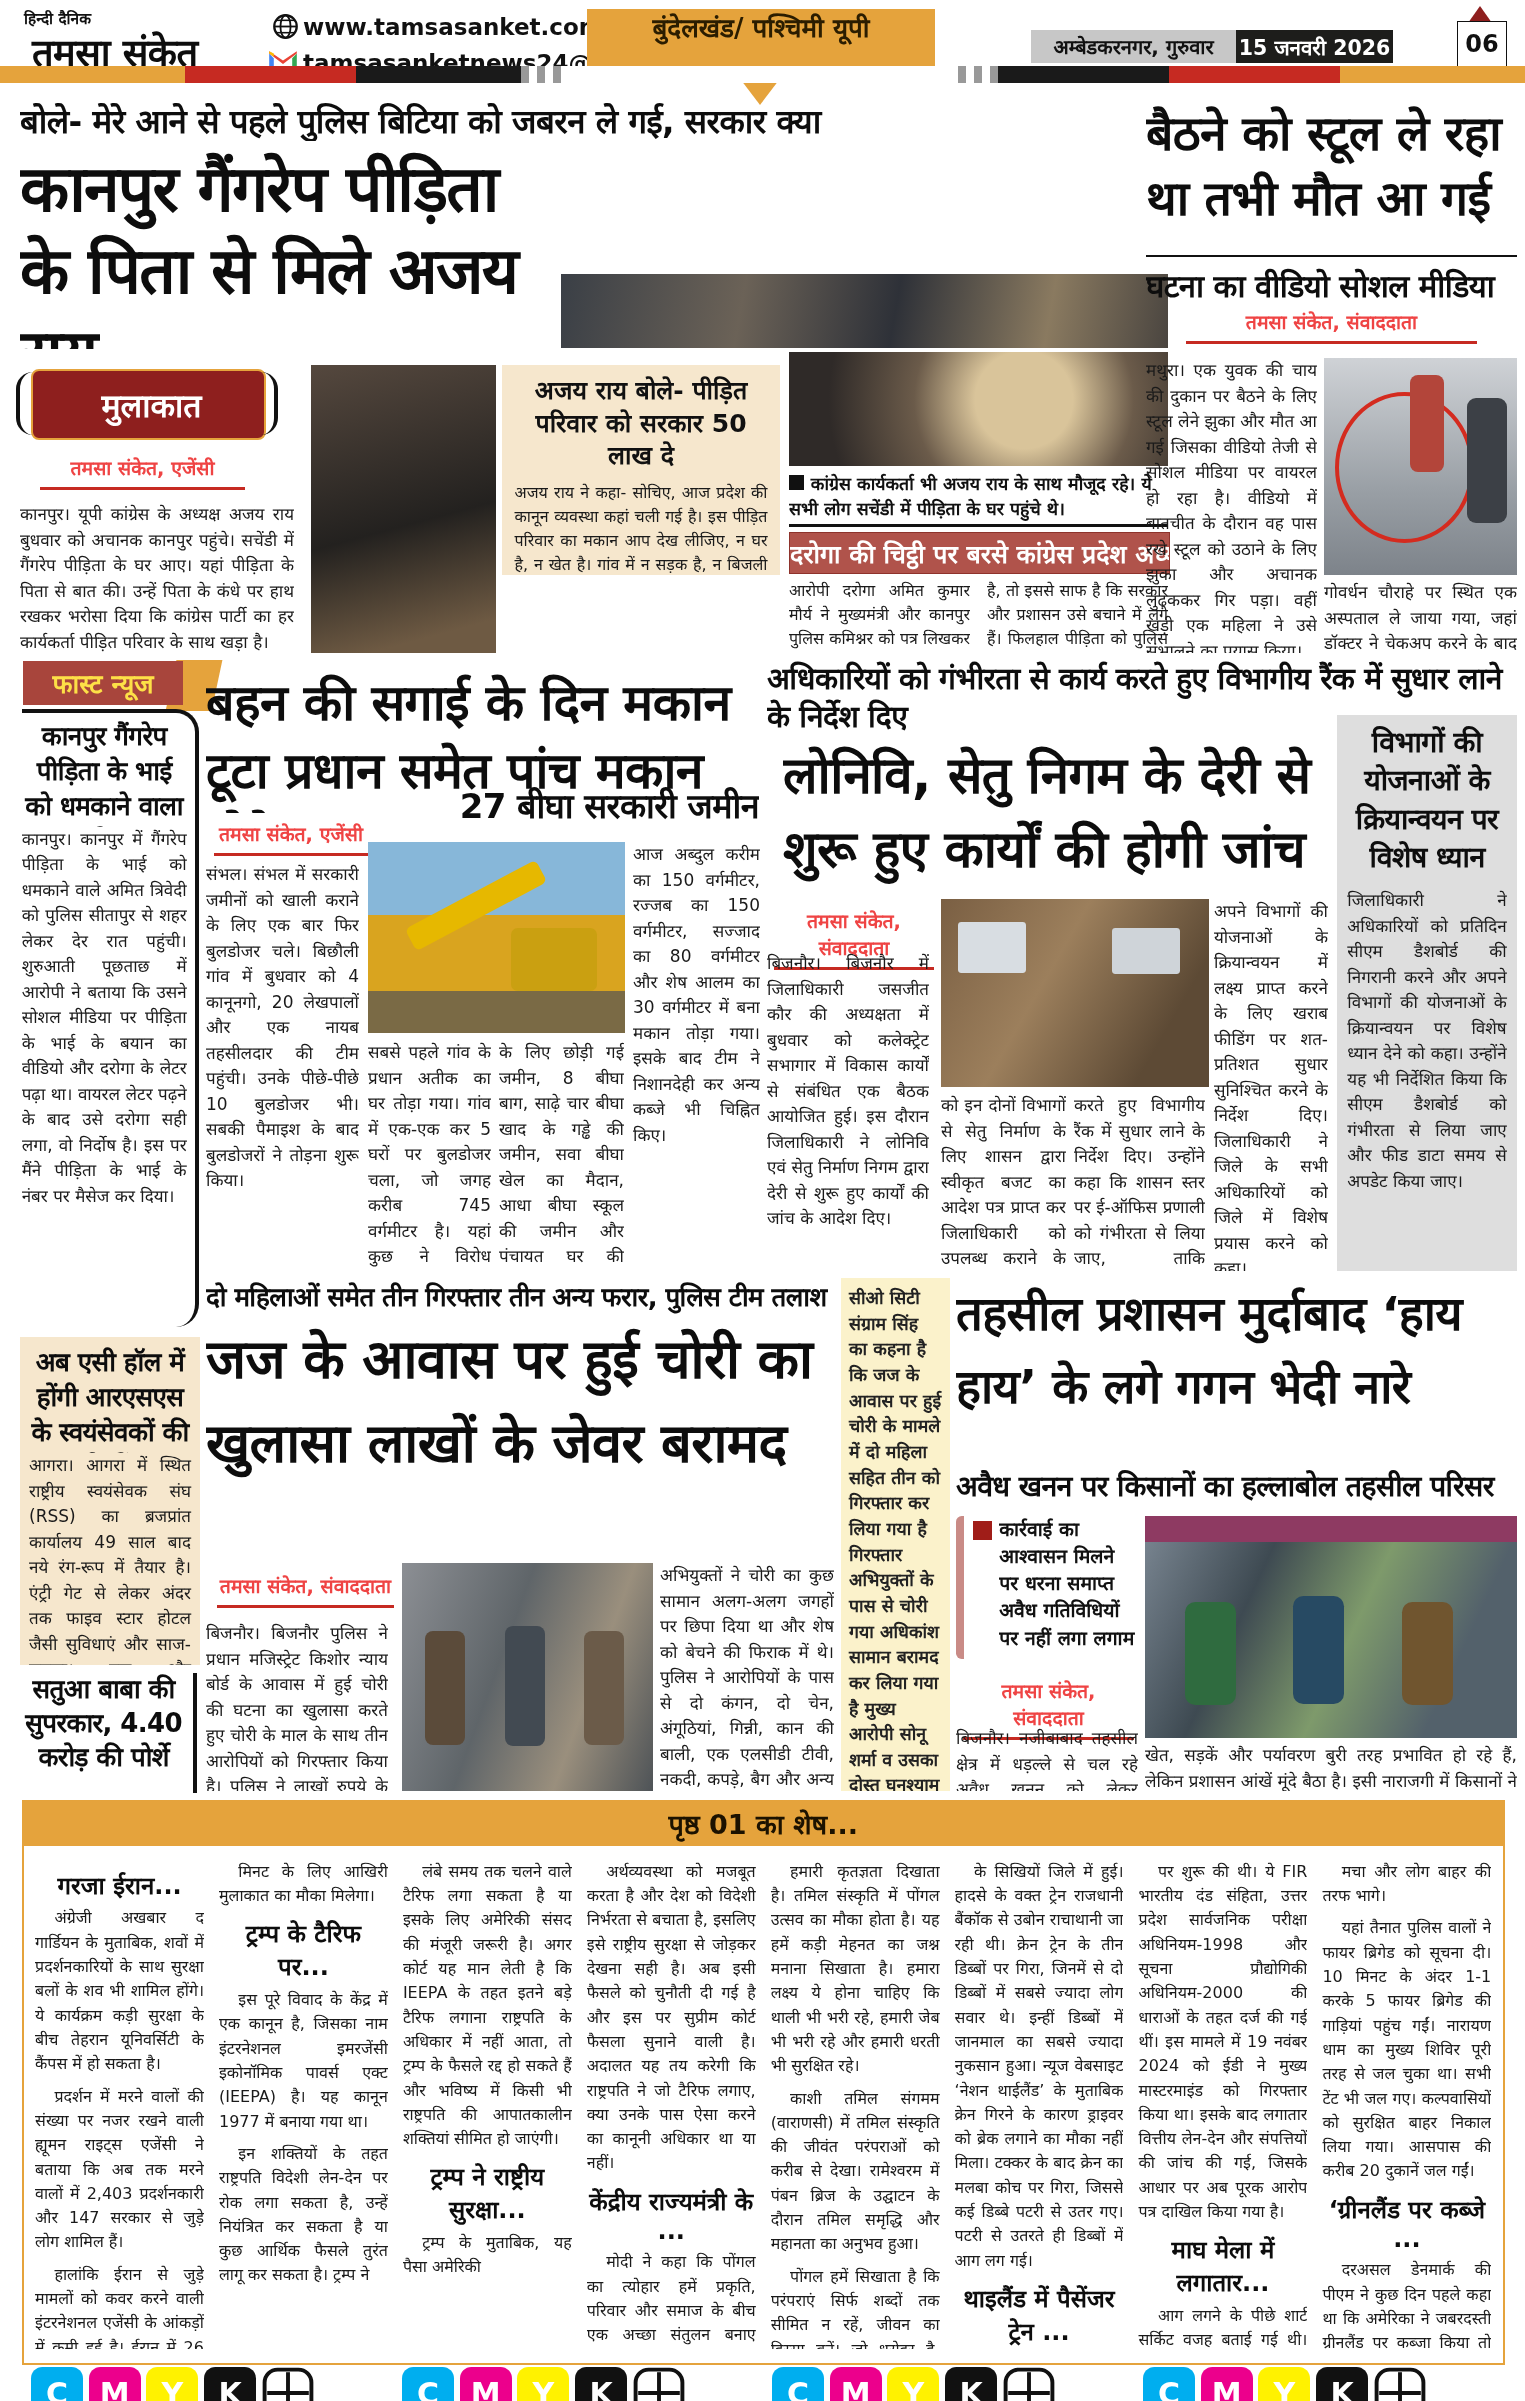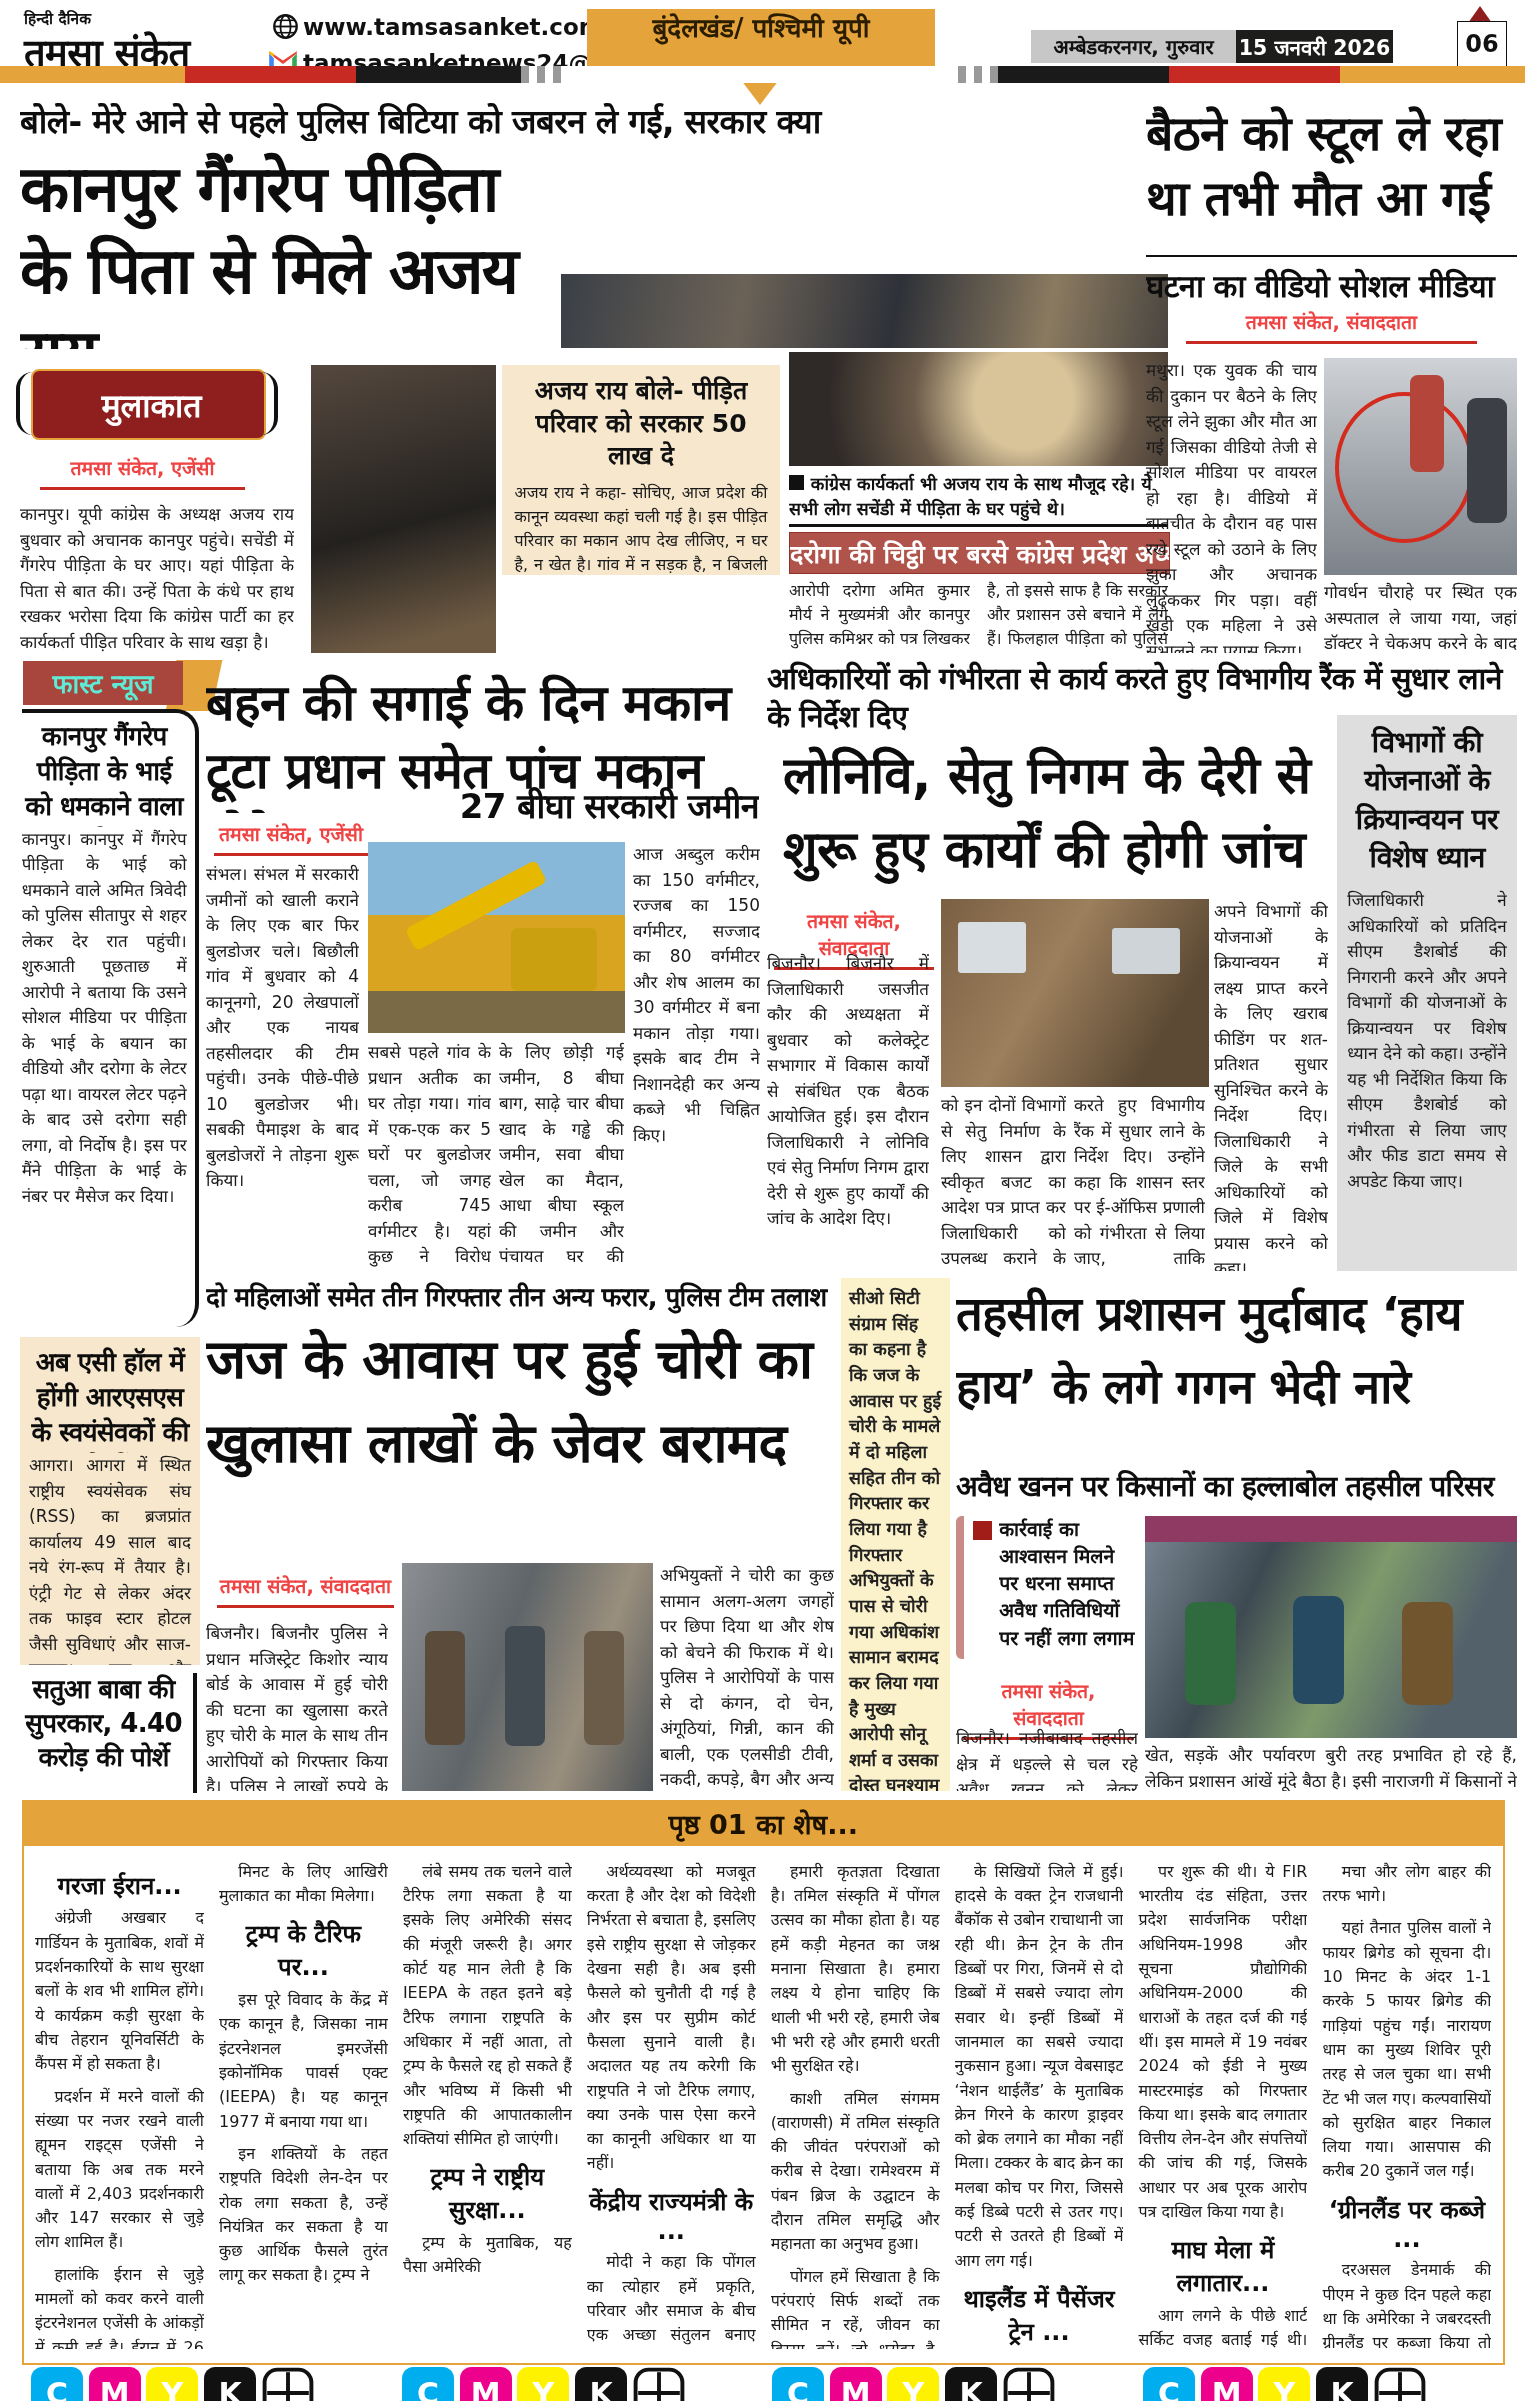--- a/index.html
+++ b/index.html
@@ -20,21 +20,21 @@
         font-size:30px;font-weight:bold;color:#fff;margin-right:5.7px;}
   p{margin:0 0 9px 0;}
 </style>
 </head>
 <body>
 
 <div id="page">
 
   <header class="abs" style="left:0;top:0;width:1526px;height:91px;">
     <div class="abs" style="left:24px;top:8px;font-size:15.4px;font-weight:bold;">हिन्दी दैनिक</div>
-    <div class="abs hl" style="left:24px;top:25px;font-size:38px;">तमसा संकेत</div>
+    <div class="abs hl" style="left:32px;top:25px;font-size:38px;">तमसा संकेत</div>
 
     <span class="abs" style="left:272px;top:12.5px;width:27px;height:27px;">
       <svg width="27" height="27" viewBox="0 0 24 24">
           <circle cx="12" cy="12" r="10" fill="none" stroke="#111" stroke-width="2"></circle>
           <ellipse cx="12" cy="12" rx="4.5" ry="10" fill="none" stroke="#111" stroke-width="1.6"></ellipse>
           <line x1="2" y1="12" x2="22" y2="12" stroke="#111" stroke-width="1.6"></line>
           <line x1="3.5" y1="6.5" x2="20.5" y2="6.5" stroke="#111" stroke-width="1.4"></line>
           <line x1="3.5" y1="17.5" x2="20.5" y2="17.5" stroke="#111" stroke-width="1.4"></line>
         </svg>
     </span>
@@ -131,21 +131,21 @@
       <span class="abs" style="left:11.4px;top:34px;width:131px;height:143px;border:4px solid #D42B1F;border-radius:50%;"></span>
       <span class="abs" style="left:86px;top:17px;width:34px;height:97px;background:#b3453a;border-radius:8px;"></span>
       <span class="abs" style="left:143px;top:40px;width:40px;height:125px;background:#3c4046;border-radius:9px;"></span>
     </div>
     <div class="abs body-txt clip" style="left:1324px;top:580px;width:193px;height:72px;">गोवर्धन चौराहे पर स्थित एक अस्पताल ले जाया गया, जहां डॉक्टर ने चेकअप करने के बाद मृत घोषित कर दिया। महज 10 सेकेंड के भीतर उसकी जान चली गई। इस घटना का सीसीटीवी फुटेज भी सामने आया है। डॉक्टर्स के अनुसार, मौत की वजह हार्ट अटैक बताई जा रही है। मृतक की पहचान कृष्णानगर निवासी के रूप में हुई है। बताया जा रहा है कि वह इलाज कराने आया था, इसी दौरान चाय की दुकान पर स्टूल उठाते वक्त गिर पड़ा और मौत आ गई।</div>
   </section>
 
   <aside>
     <div class="abs" style="left:171px;top:660px;width:46px;height:51px;background:#E5A33C;transform:skewX(-12deg);"></div>
     <div class="abs" style="left:23px;top:661px;width:160px;height:44px;background:#A8453C;display:flex;align-items:center;justify-content:center;">
-      <span style="font-size:26px;font-weight:800;color:#5eead4;">फास्ट न्यूज</span>
+      <span style="font-size:26px;font-weight:800;color:#fde047;">फास्ट न्यूज</span>
     </div>
 
     <div class="abs" style="left:21.7px;top:709px;width:177px;height:618px;border-right:4px solid #111;border-top:4px solid #111;border-radius:0 23px 23px 0;padding:5.7px 8px 0 0;box-sizing:border-box;">
       <div class="hl clip" style="font-size:26px;line-height:1.35;text-align:center;height:108px;">कानपुर गैंगरेप पीड़िता के भाई को धमकाने वाला अरेस्ट</div>
       <div class="body-txt clip" style="height:490px;">कानपुर। कानपुर में गैंगरेप पीड़िता के भाई को धमकाने वाले अमित त्रिवेदी को पुलिस सीतापुर से शहर लेकर देर रात पहुंची। शुरुआती पूछताछ में आरोपी ने बताया कि उसने सोशल मीडिया पर पीड़िता के भाई के बयान का वीडियो और दरोगा के लेटर पढ़ा था। वायरल लेटर पढ़ने के बाद उसे दरोगा सही लगा, वो निर्दोष है। इस पर मैंने पीड़िता के भाई के नंबर पर मैसेज कर दिया।</div>
     </div>
 
     <div class="abs clip" style="left:20px;top:1337px;width:180px;height:328px;background:#F6E7CD;padding:8px 9px;box-sizing:border-box;">
       <div class="hl clip" style="font-size:26px;line-height:1.35;text-align:center;height:108px;">अब एसी हॉल में होंगी आरएसएस के स्वयंसेवकों की बैठकें</div>
       <div class="body-txt">आगरा। आगरा में स्थित राष्ट्रीय स्वयंसेवक संघ (RSS) का ब्रजप्रांत कार्यालय 49 साल बाद नये रंग-रूप में तैयार है। एंट्री गेट से लेकर अंदर तक फाइव स्टार होटल जैसी सुविधाएं और साज-सज्जा। ब्रज और राजस्थानी शैली के आर्केटेक्चर पर बनी 5 मंजिला बिल्डिंग...चमचमाता फर्श...आधुनिक किचिन...लिफ्ट...कदम रखते ही सीढ़ियों और हॉल की ऑन होती लाइट...पूरे कैंपस में वाई फाई की सुविधा। इतना ही नहीं, संघ के स्वयंसेवकों की बैठक के लिए तीन AC हॉल। जयपुर हाउस स्थित ब्रज प्रांत का यह कार्यालय 1000 वर्गगज में फैला है।</div>

